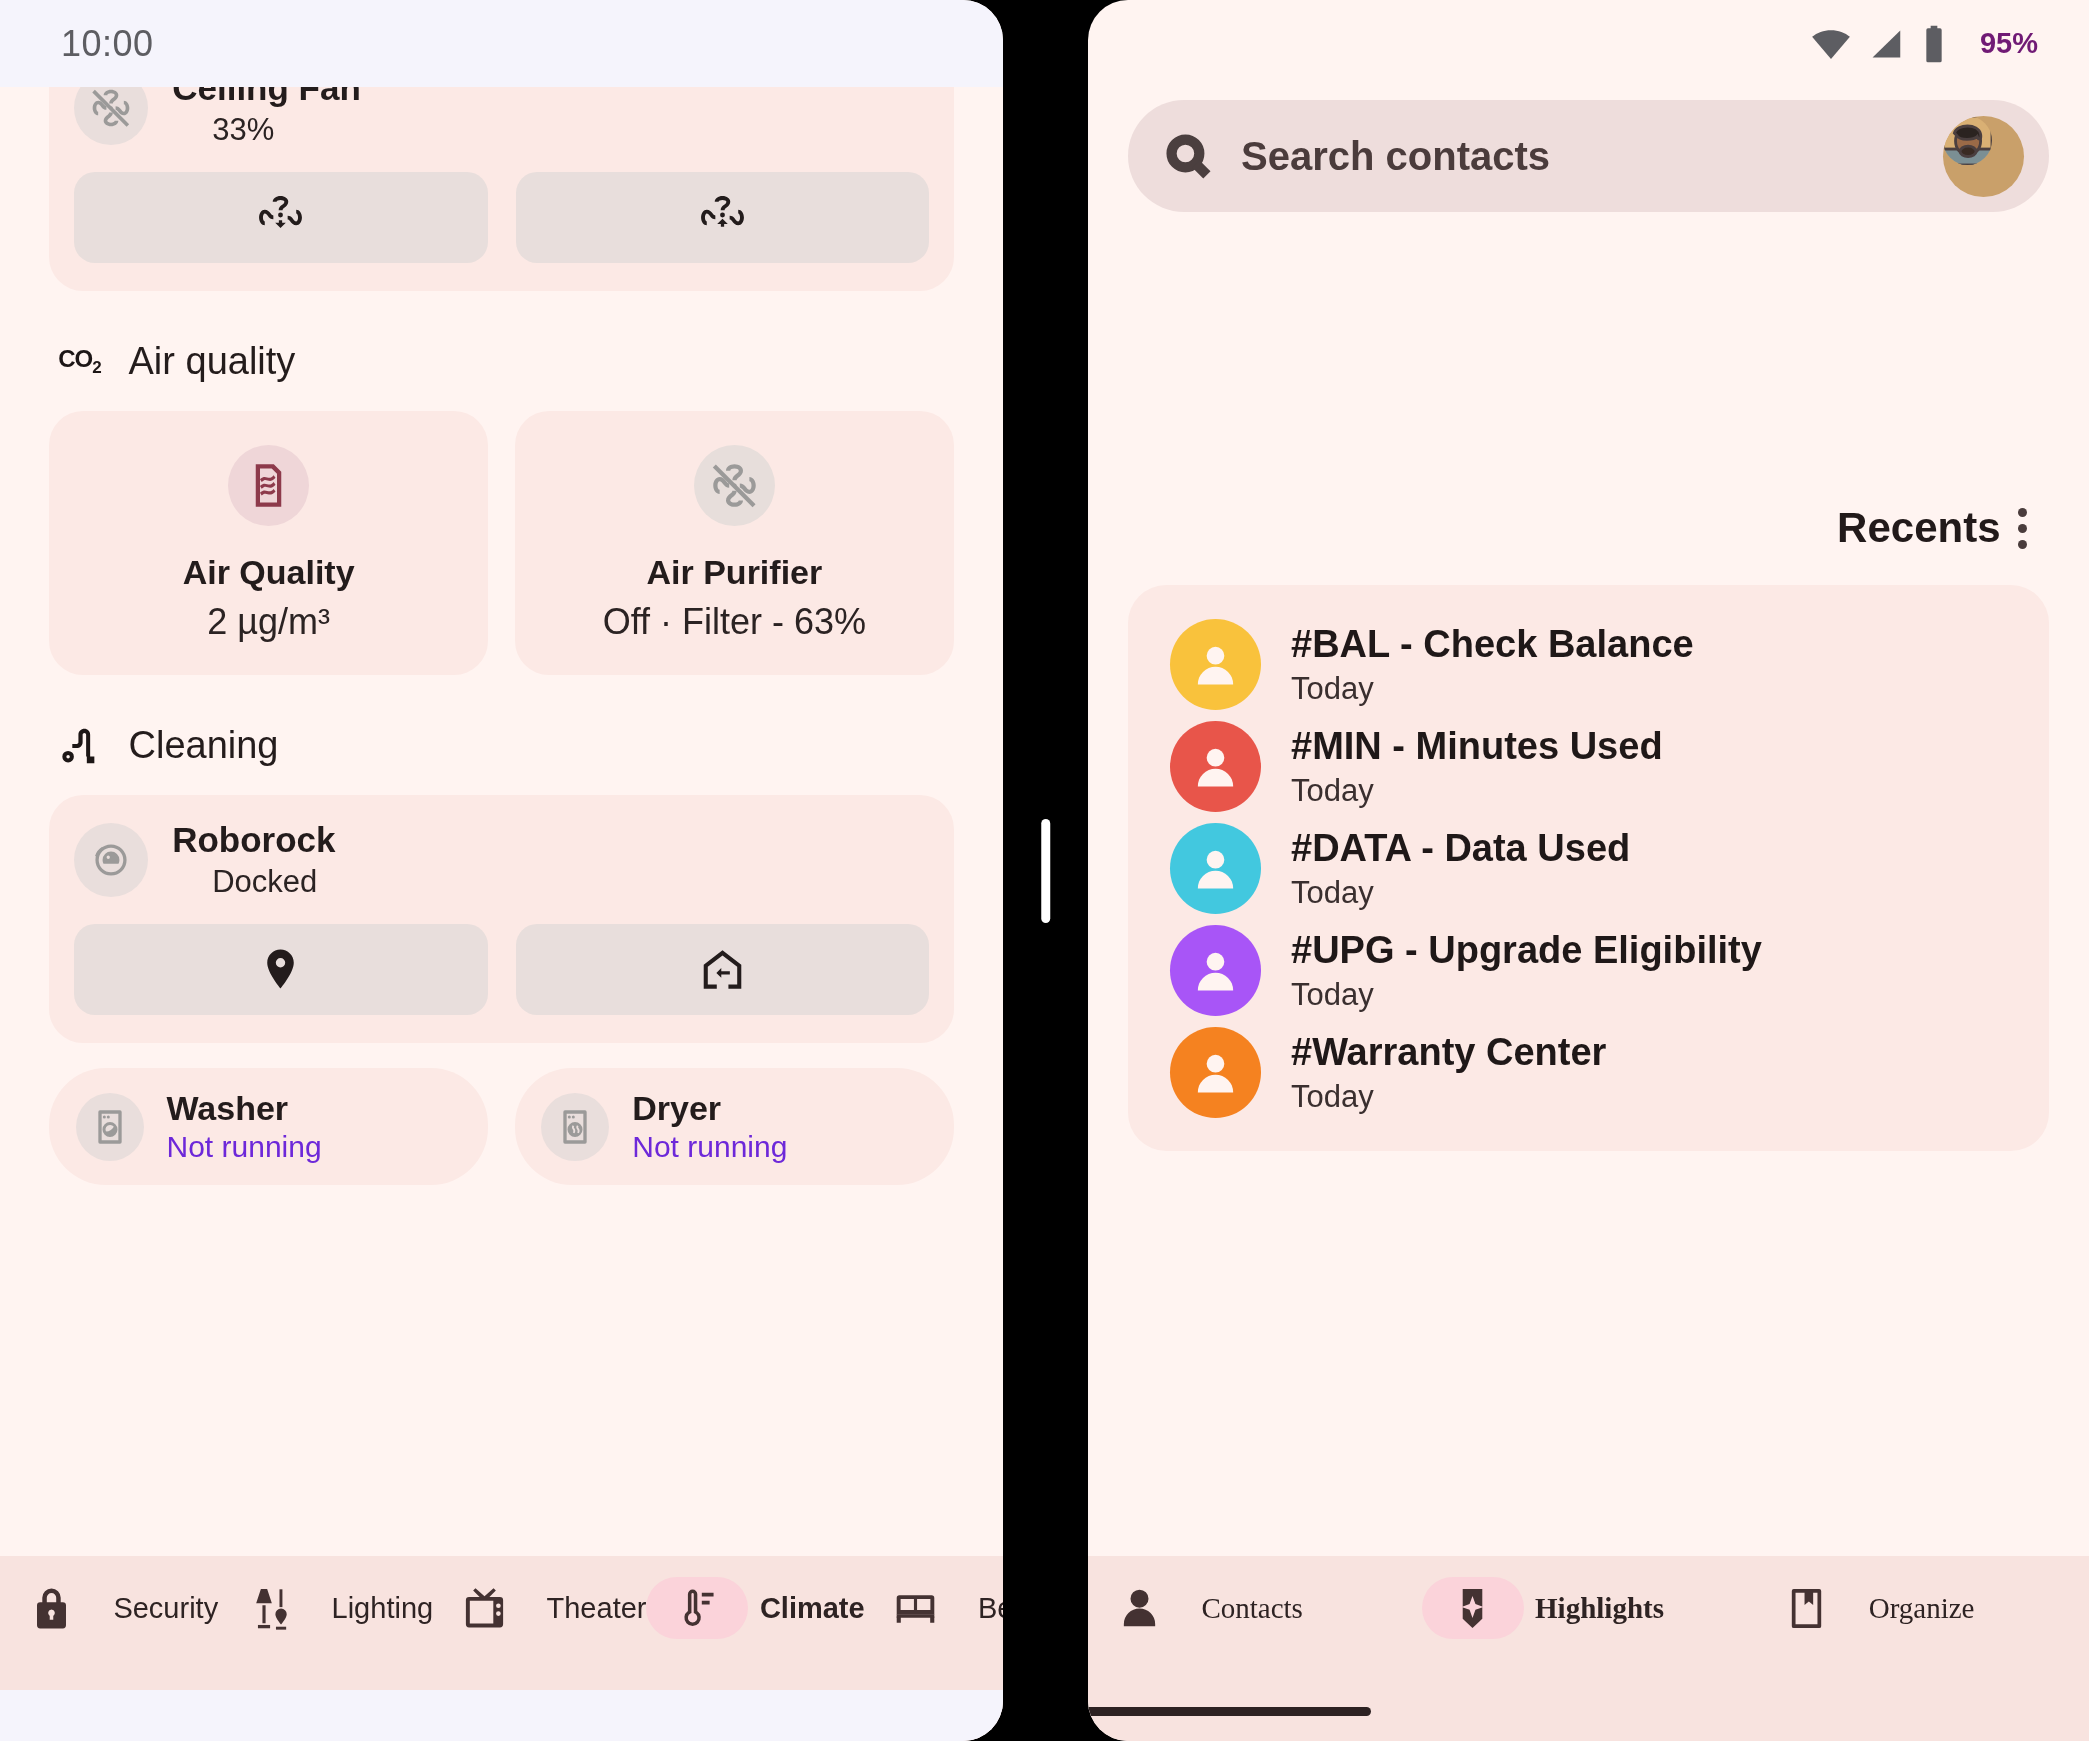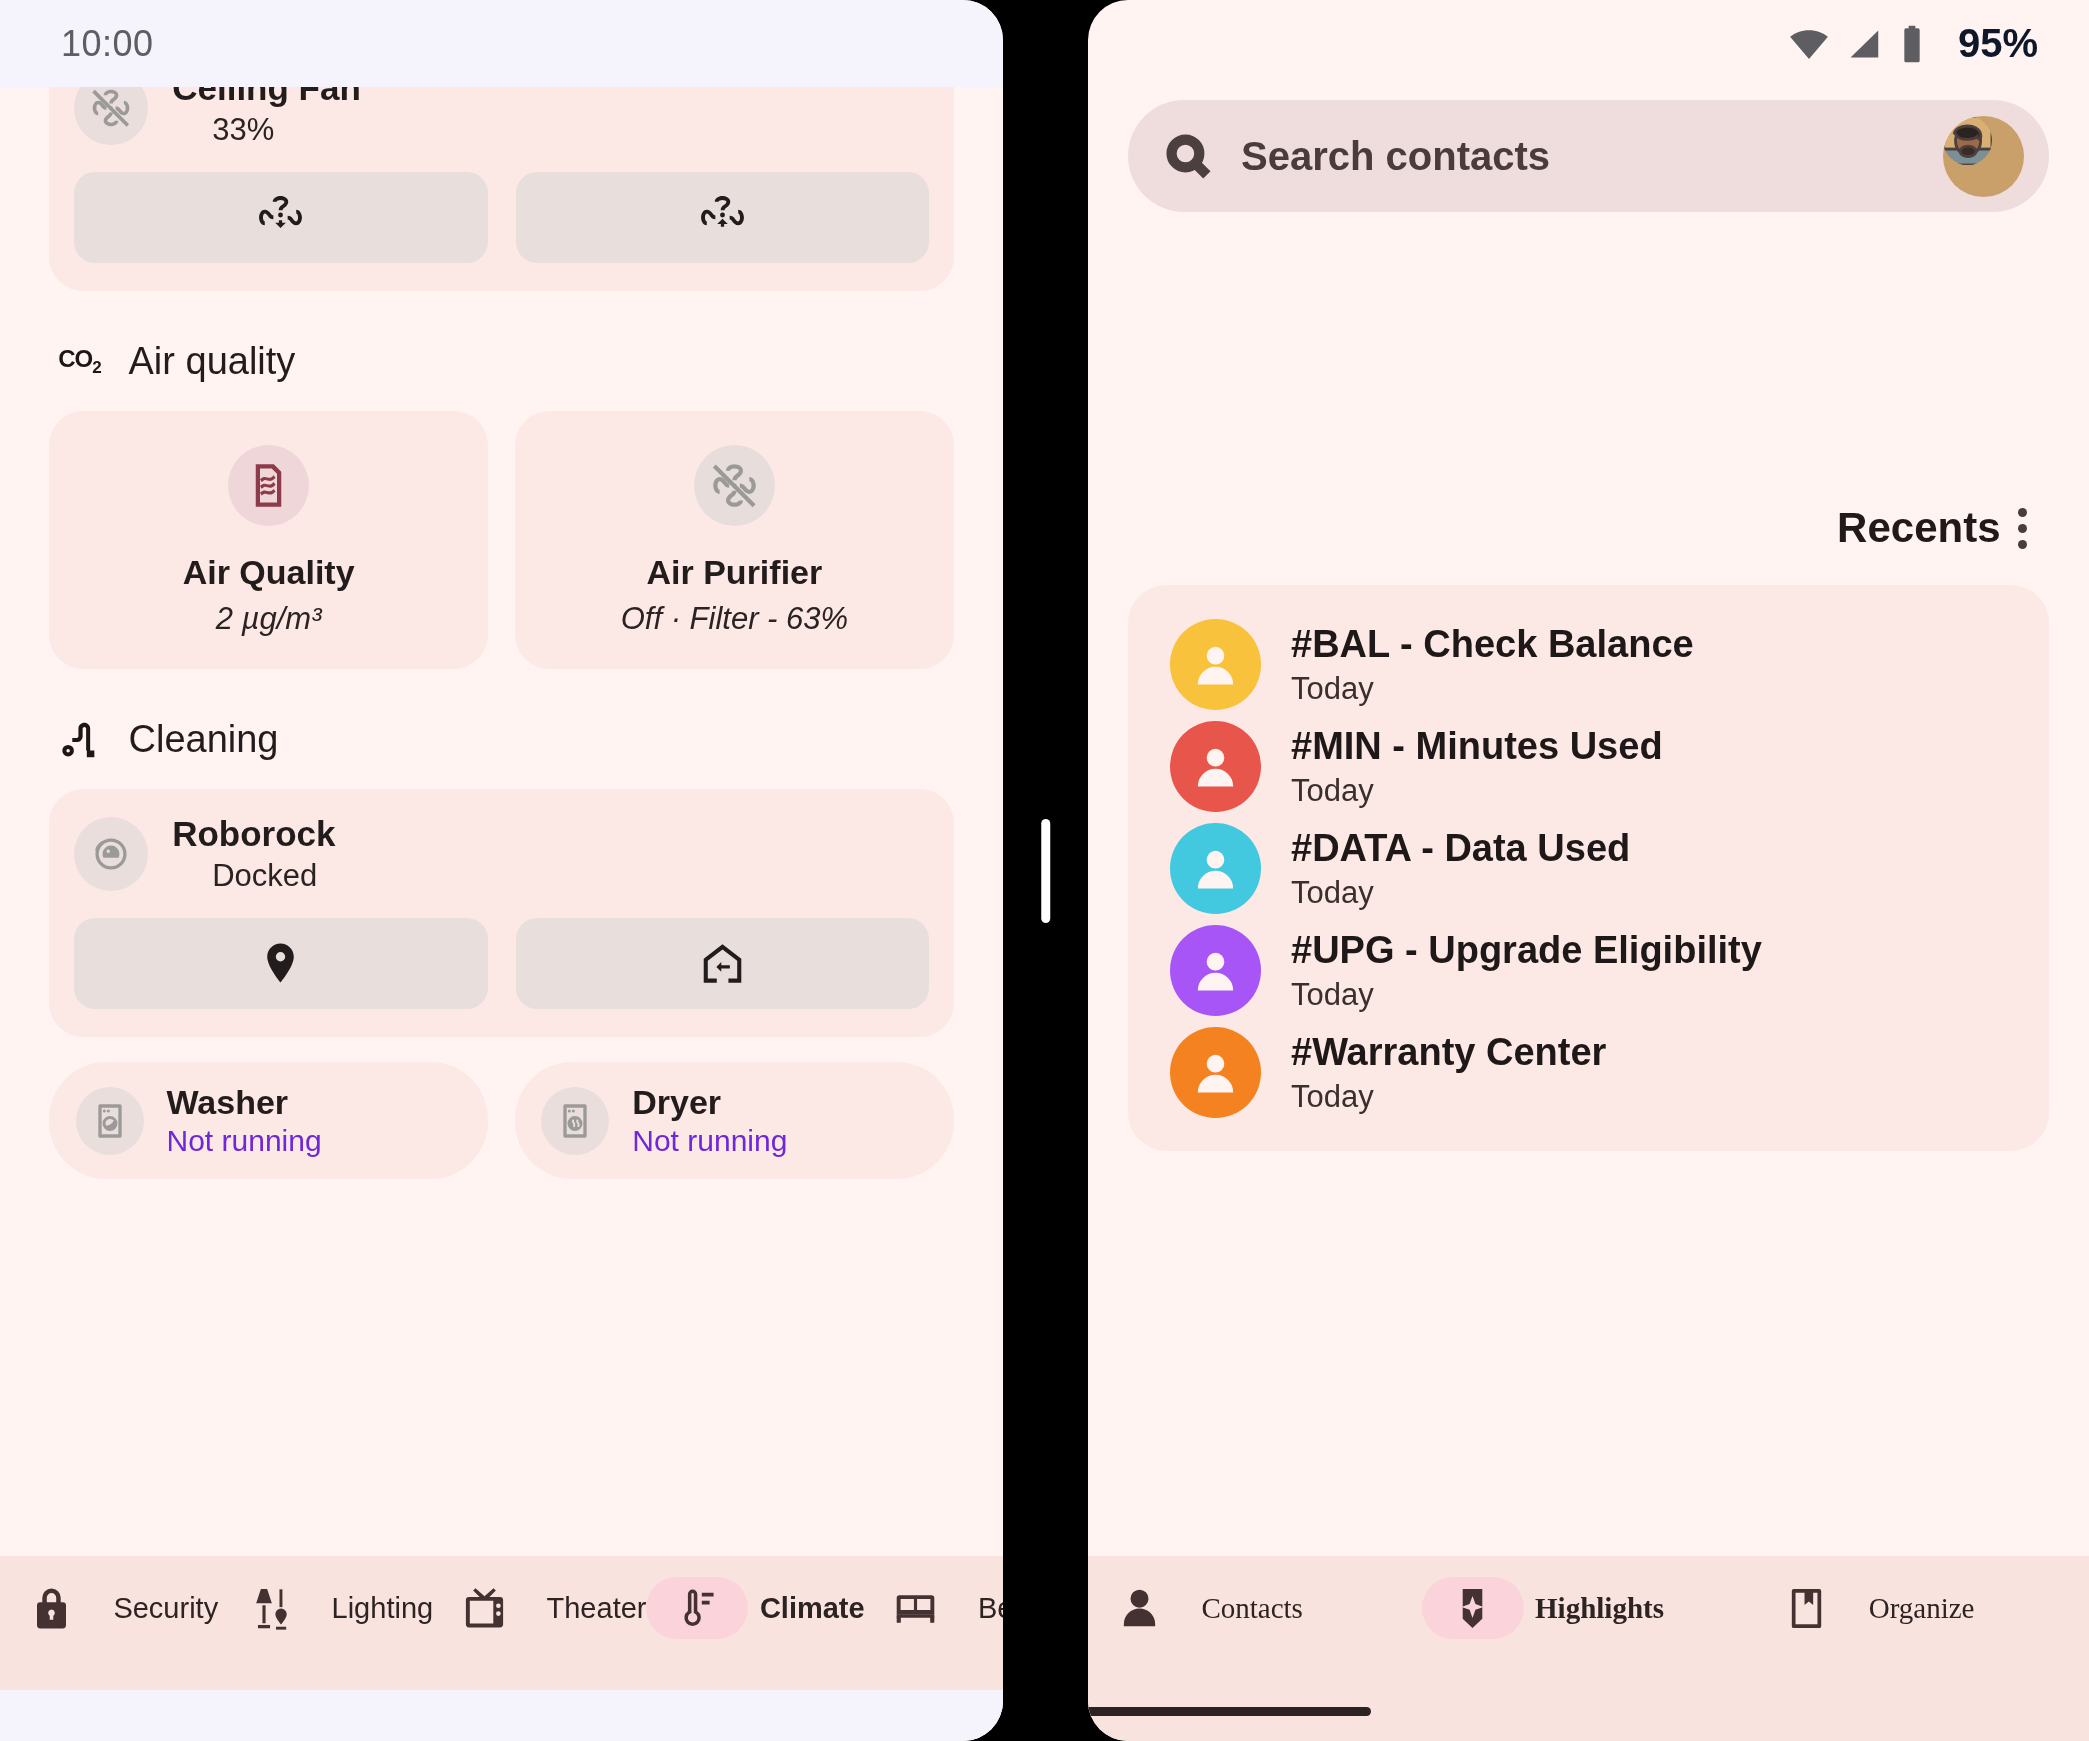--- a/index.html
+++ b/index.html
@@ -75,21 +75,21 @@
   .tile-ic {
     width:81px; height:81px; border-radius:50%; margin:0 auto 26.5px;
     display:flex; align-items:center; justify-content:center;
   }
   .tile-ic.accent { background:#EFD6D8; }
   .tile-ic.accent svg { fill:#8d3a4b; }
   .tile-ic.muted { background:#E7DEDB; }
   .tile-ic.muted svg { fill:#9b9a99; }
   .tile-ic svg { width:51px; height:51px; }
   .tile-name { font-size:34px; font-weight:700; color:#231c1c; }
-  .tile-sub  { font-size:31px; color:#2b2323; margin-top:9.5px;font-style:italic; }
+  .tile-sub  { font-size:36px; color:#2b2323; margin-top:9.5px; }
 
   .wide-row { display:flex; gap:26.5px; margin-top:26.5px; }
   .wide-tile {
     flex:1; background:#FCE9E5; border-radius:57px;
     display:flex; align-items:center; gap:23px; padding:21px 26.5px; cursor:pointer;
   }
   .wide-tile .dev-icon { width:68px; height:68px; flex:0 0 68px; }
   .wide-tile .dev-icon svg { width:40px; height:40px; }
   .wt-name { font-size:34px; font-weight:700; color:#231c1c; }
   .wt-sub { font-size:30px; color:#6d28d9; margin-top:1.9px; }
@@ -117,21 +117,21 @@
     position:absolute; bottom:0; left:0; right:0; height:51px;
     background:#F5F4FC; z-index:6;
   }
 
   
   #right-statusbar {
     height:87px; display:flex; align-items:center; justify-content:flex-end;
     padding-right:51px; gap:15px;
   }
   #right-statusbar svg { fill:#5d5d62; }
-  #battery-pct { font-size:40px; font-weight:700; color:#0f172a; margin-left:17px; }
+  #battery-pct { font-size:29px; font-weight:700; color:#701a75; margin-left:17px; }
 
   #search-bar {
     margin:13.2px 40px 0; height:112px; background:#EEDDDC;
     border-radius:57px; display:flex; align-items:center;
     padding:0 24.6px 0 36px; gap:28px; cursor:text;
   }
   #search-bar svg { width:49px; height:49px; stroke:#4b3f3f; fill:none; stroke-width:5; }
   #search-placeholder { flex:1; font-size:40px; font-weight:700; color:#4b3c3c; }
   #avatar {
     width:81px; height:81px; border-radius:50%; overflow:hidden; flex:0 0 81px;

